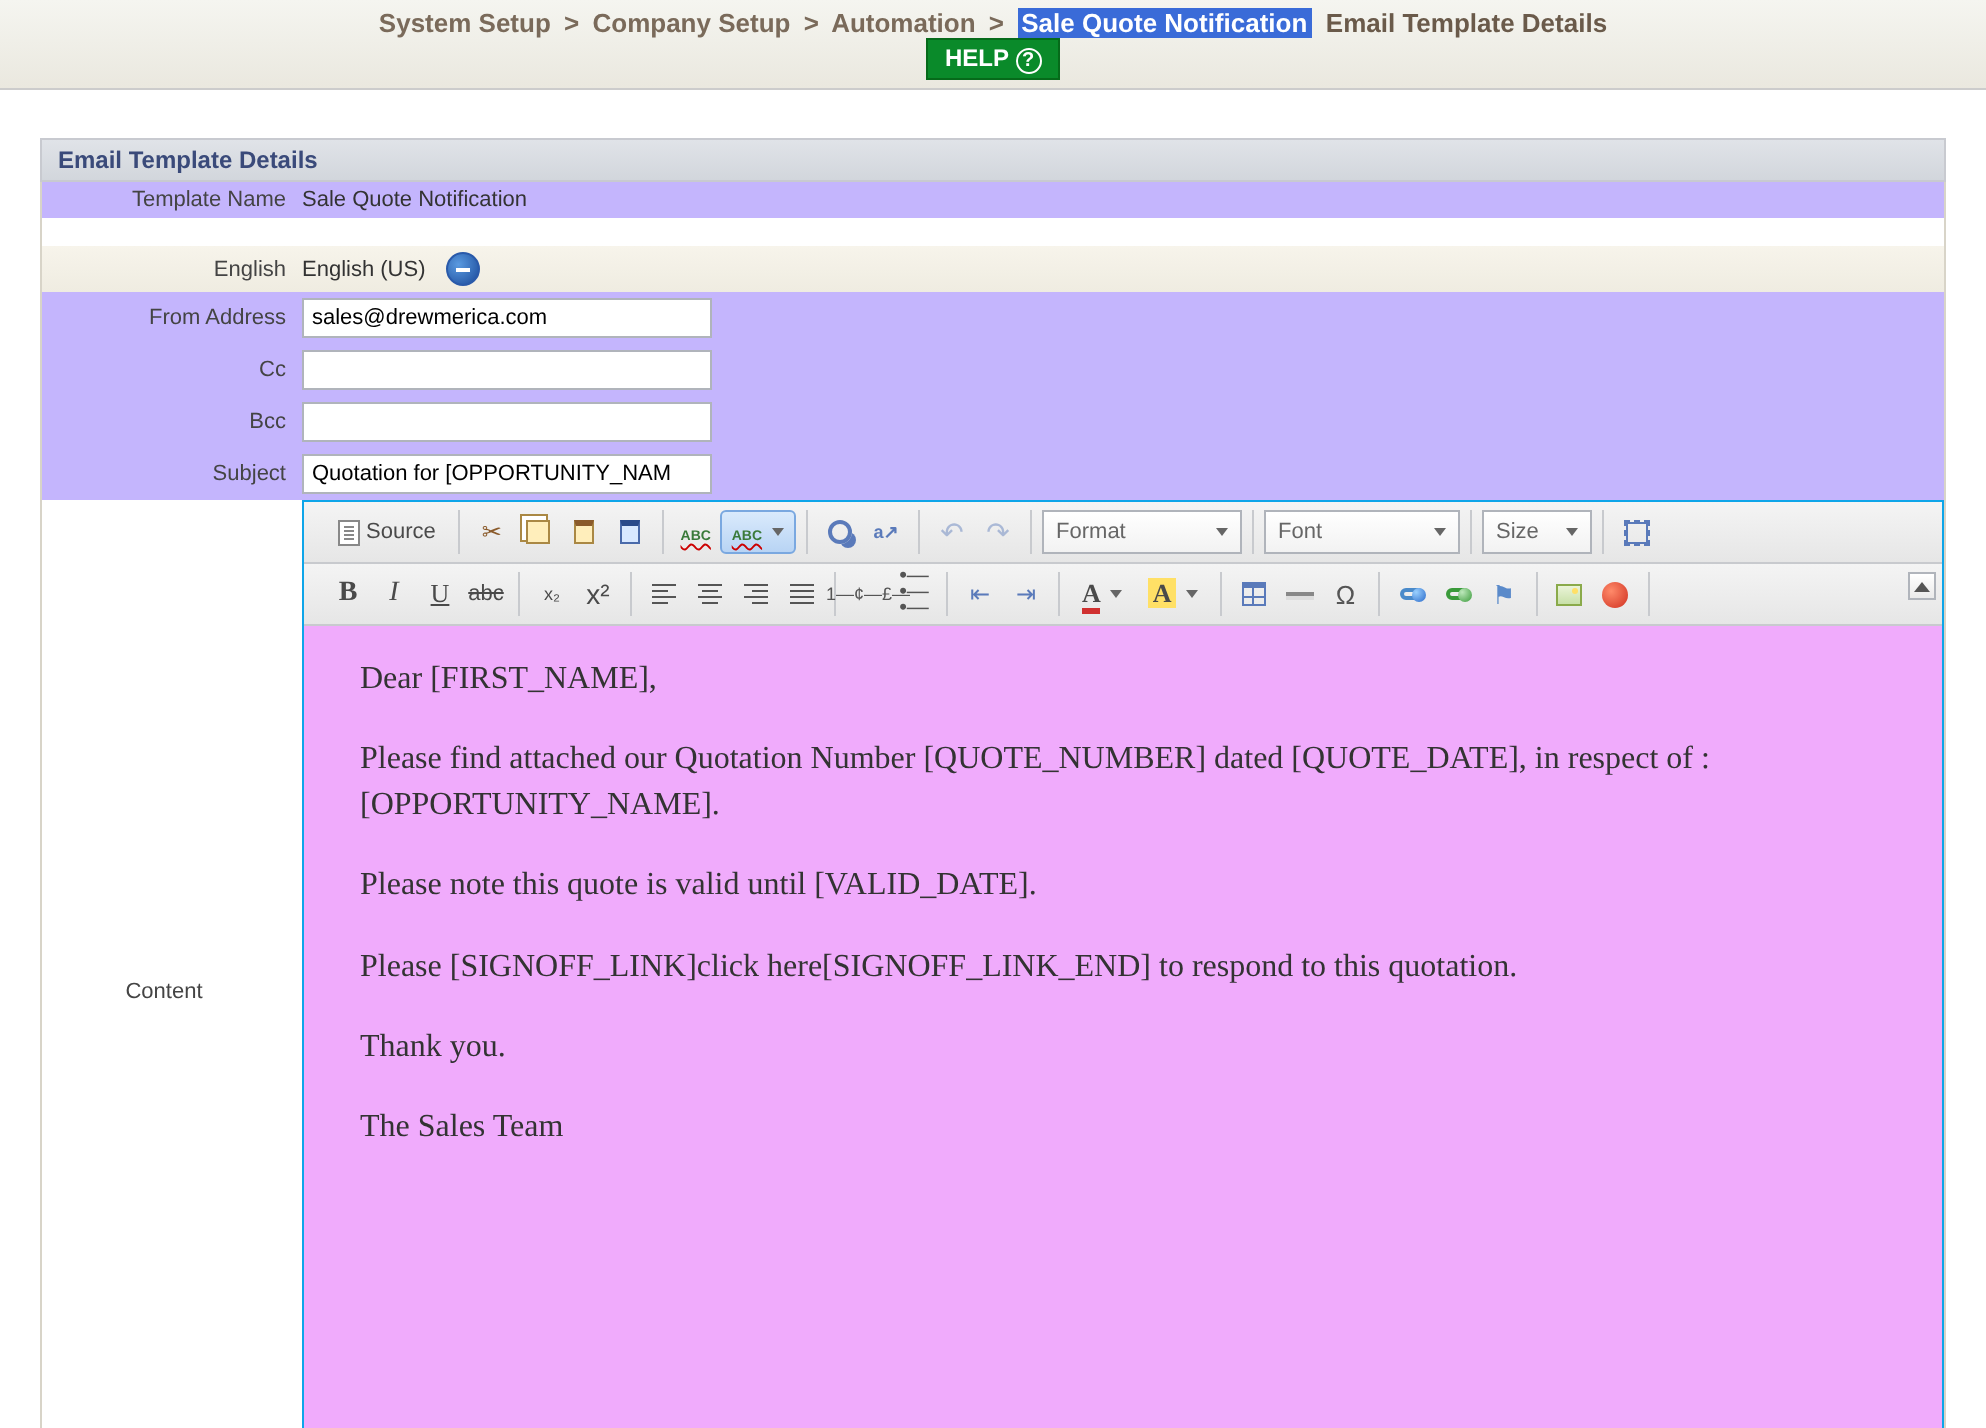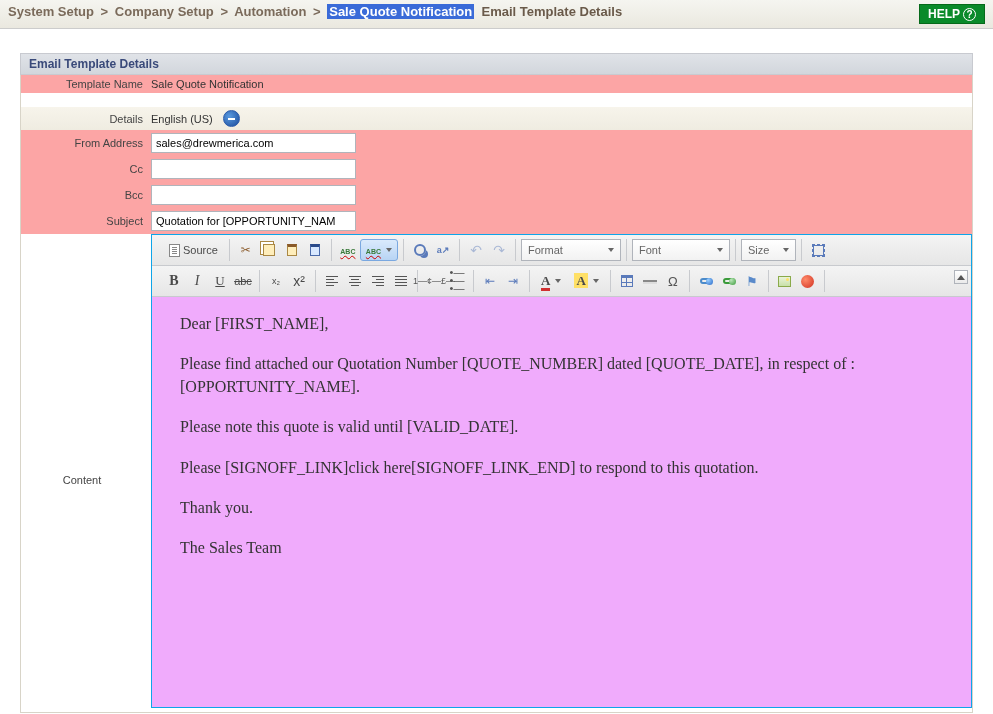--- a/index.html
+++ b/index.html
@@ -8,21 +8,23 @@
   font-size: 11px;
   color: #333;
   background: #fff;
   width: 993px;
 }
 .topbar {
   background: linear-gradient(#f5f5f0, #eae8df);
   border-bottom: 1px solid #ccc;
   padding: 4px 8px;
   display: flex;
+  align-items: center;
   justify-content: space-between;
+  flex-direction: column;
 }
 .breadcrumb {
   font-size: 13px;
   font-weight: bold;
   color: #7a6a5a;
 }
 .breadcrumb .sep { color: #7a6a5a; padding: 0 3px; }
 .breadcrumb .highlight {
   background: #3a6bd8;
   color: #fff;
@@ -54,21 +56,21 @@
   padding: 3px 8px;
   font-weight: bold;
   font-size: 12px;
   color: #3a4a7a;
 }
 .form-zone {
   background: linear-gradient(#f7f4eb, #efece1);
   border-left: 1px solid #d8d4c8;
   border-right: 1px solid #d8d4c8;
 }
-.form-zone.light { background: #fca5a5; }
+.form-zone.light { background: #c4b5fd; }
 .row { display: flex; align-items: center; padding: 3px 0; }
 .lbl {
   width: 130px;
   text-align: right;
   padding-right: 8px;
   font-size: 11px;
   color: #444;
 }
 .val { font-size: 11px; color: #333; display: flex; align-items: center; gap: 10px; }
 input.text {
@@ -257,21 +259,21 @@
     <div class="row">
       <div class="lbl">Template Name</div>
       <div class="val">Sale Quote Notification</div>
     </div>
   </div>
 
   <div style="height:14px;border-left:1px solid #d8d4c8;border-right:1px solid #d8d4c8;background:#fff"></div>
 
   <div class="form-zone">
     <div class="row">
-      <div class="lbl">Details</div>
+      <div class="lbl">English</div>
       <div class="val">
         <span>English (US)</span>
         <span class="lang-icon"></span>
       </div>
     </div>
   </div>
 
   <div class="form-zone light">
     <div class="row">
       <div class="lbl">From Address</div>

